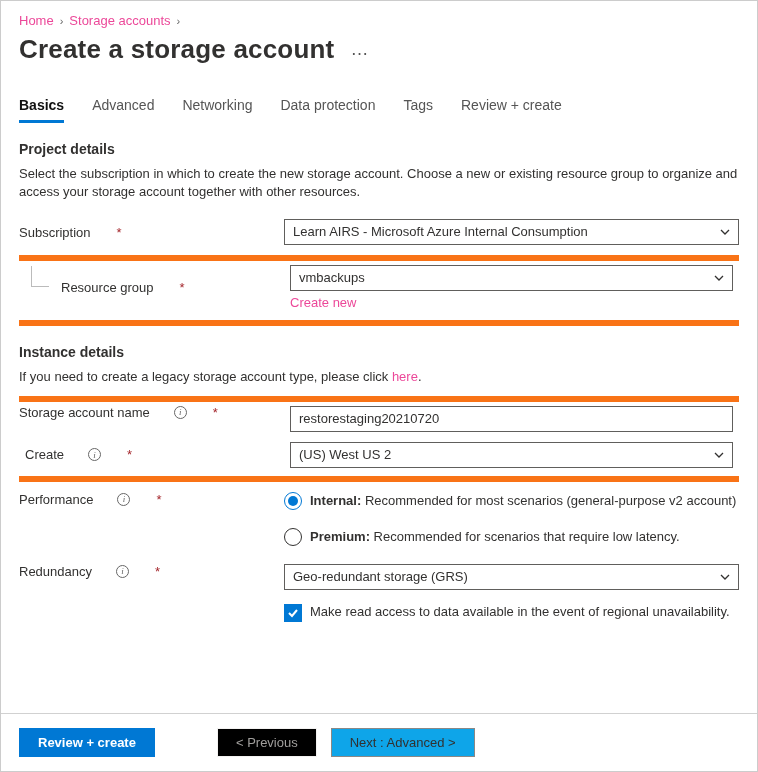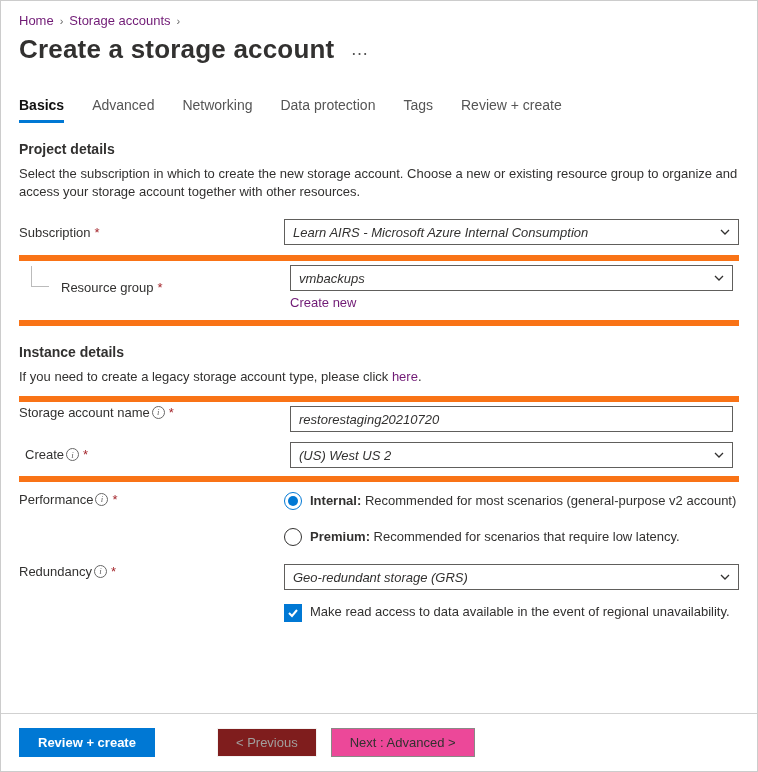--- a/index.html
+++ b/index.html
@@ -8,62 +8,61 @@
     font-size: 13px;
     color: #323130;
     background: #fff;
     width: 758px;
     height: 772px;
     border: 1px solid #ccc;
     padding: 12px 18px 14px 18px;
     display: flex;
     flex-direction: column;
   }
-  a.link { color: #701a75; text-decoration: none; cursor: pointer; }
+  a.link { color: #ec4899; text-decoration: none; cursor: pointer; }
 
   .breadcrumbs { font-size: 13px; display: flex; align-items: center; gap: 6px; }
   .breadcrumbs .chev { color: #666; font-size: 11px; }
 
   .title-row { margin-top: 6px; display:flex; align-items:center; gap:12px; }
   h1 { font-size: 26px; font-weight: 600; letter-spacing: .2px; }
   .ellipsis-icon { color:#555; font-size:18px; letter-spacing:2px; cursor:pointer; padding:0 4px; }
 
   .tabs { margin-top: 28px; display: flex; gap: 28px; border-bottom: none; }
   .tab { font-size: 14px; color: #555; padding: 4px 0 10px 0; cursor: pointer; position: relative; }
   .tab.active { color: #111; font-weight: 600; }
   .tab.active::after { content:""; position:absolute; left:0; right:0; bottom:0; height:3px; background:#0078d4; }
 
   .content { margin-top: 14px; flex:1; overflow:auto; }
 
   .section-title { font-weight: 600; font-size:14px; margin-top:4px; margin-bottom:8px; }
   .section-desc { font-size:13px; color:#323130; line-height:1.4; margin-bottom:18px; }
 
   .form-row { display:flex; align-items:center; margin-bottom:14px; }
-  .form-label { width: 265px; display:flex; align-items:center; gap:2px; font-size:13px; color:#323130; }
+  .form-label { width: 265px; display:flex; align-items:center; gap:24px; font-size:13px; color:#323130; }
   .form-label.indented { padding-left: 36px; position:relative; }
   .form-label.indented::before { content:""; position:absolute; left:6px; top:-14px; bottom:8px; border-left:1px solid #bbb; }
   .form-label.indented::after { content:""; position:absolute; left:6px; bottom:8px; width:18px; border-bottom:1px solid #bbb; }
   .req { color:#a4262c; margin-left:2px; }
   .info-icon { display:inline-flex; width:13px; height:13px; border:1px solid #666; border-radius:50%; align-items:center; justify-content:center; font-size:9px; color:#666; cursor:default; font-style: italic; font-family: Georgia, serif; }
   .info-icon::before { content:"i"; }
 
   .form-control { flex:1; display:flex; flex-direction:column; gap:4px; }
 
   .select, .text-input {
     width:100%;
     border:1px solid #605e5c;
     font-size:13px;
     padding: 5px 24px 5px 8px;
     background:#fff;
     position:relative;
     cursor:pointer;
     height:26px;
     display:flex;
-    align-items:flex-start;
-    font-style:italic;
+    align-items:flex-end;
   }
   .text-input { cursor:text; }
   .select .chev-down { position:absolute; right:8px; top:50%; transform:translateY(-50%); pointer-events:none; }
   .chev-down svg { width:10px; height:10px; display:block; }
 
   .highlight-box { border:6px solid #f97316; padding:4px 6px 6px 6px; margin:-4px -6px 10px -6px; }
 
   .radio-row { display:flex; align-items:center; gap:8px; margin-bottom:14px; cursor:pointer; }
   .radio { width:18px; height:18px; border:1px solid #323130; border-radius:50%; display:flex; align-items:center; justify-content:center; flex-shrink:0; }
   .radio.selected { border-color:#0078d4; }
@@ -72,22 +71,22 @@
   .radio-label b { font-weight:600; }
 
   .checkbox-row { display:flex; align-items:flex-start; gap:8px; cursor:pointer; }
   .checkbox { width:18px; height:18px; background:#0078d4; display:flex; align-items:center; justify-content:center; flex-shrink:0; }
   .checkbox svg { width:12px; height:12px; }
 
   .footer-sep { border:none; border-top:1px solid #d1d1d1; margin: 18px -18px 14px -18px; }
   .footer { display:flex; gap:62px; align-items:center; }
   .btn { font-size:13px; padding:6px 18px; cursor:pointer; border:1px solid transparent; }
   .btn-primary { background:#0078d4; color:#fff; font-weight:600; }
-  .btn-disabled { background:#7f1d1d; color:#a19f9d; border-color:#f3f2f1; cursor:default; }
-  .btn-outline { background:#ec4899; color:#323130; border:1px solid #8a8886; }
+  .btn-disabled { background:#000000; color:#a19f9d; border-color:#f3f2f1; cursor:default; }
+  .btn-outline { background:#0ea5e9; color:#323130; border:1px solid #8a8886; }
 </style>
 </head>
 <body>
 
 <div class="breadcrumbs">
   <a class="link">Home</a>
   <span class="chev">›</span>
   <a class="link">Storage accounts</a>
   <span class="chev">›</span>
 </div>

